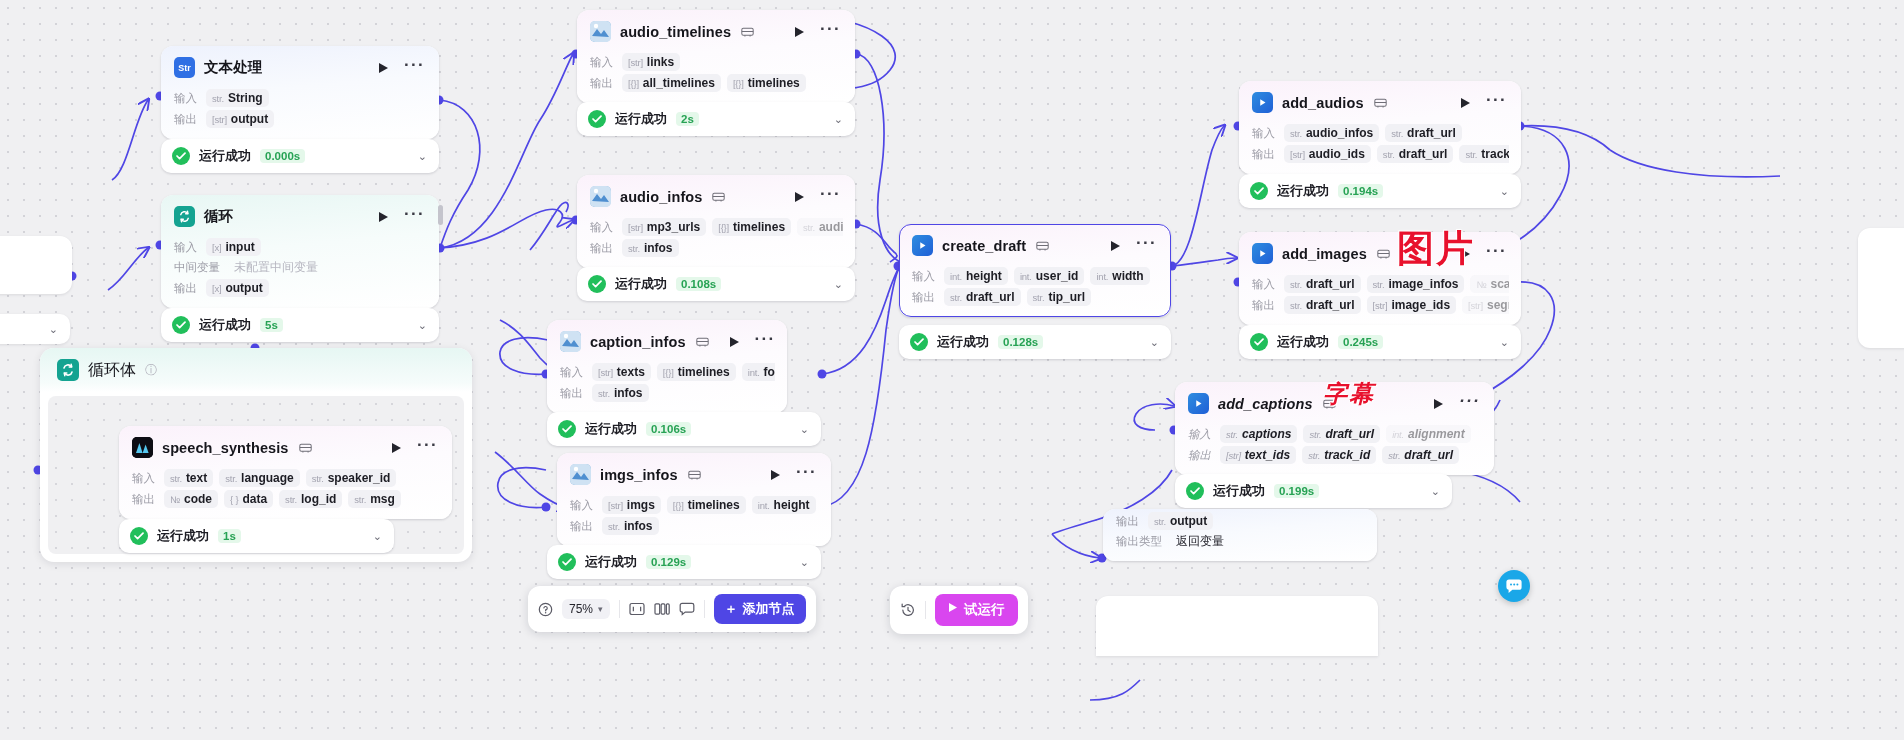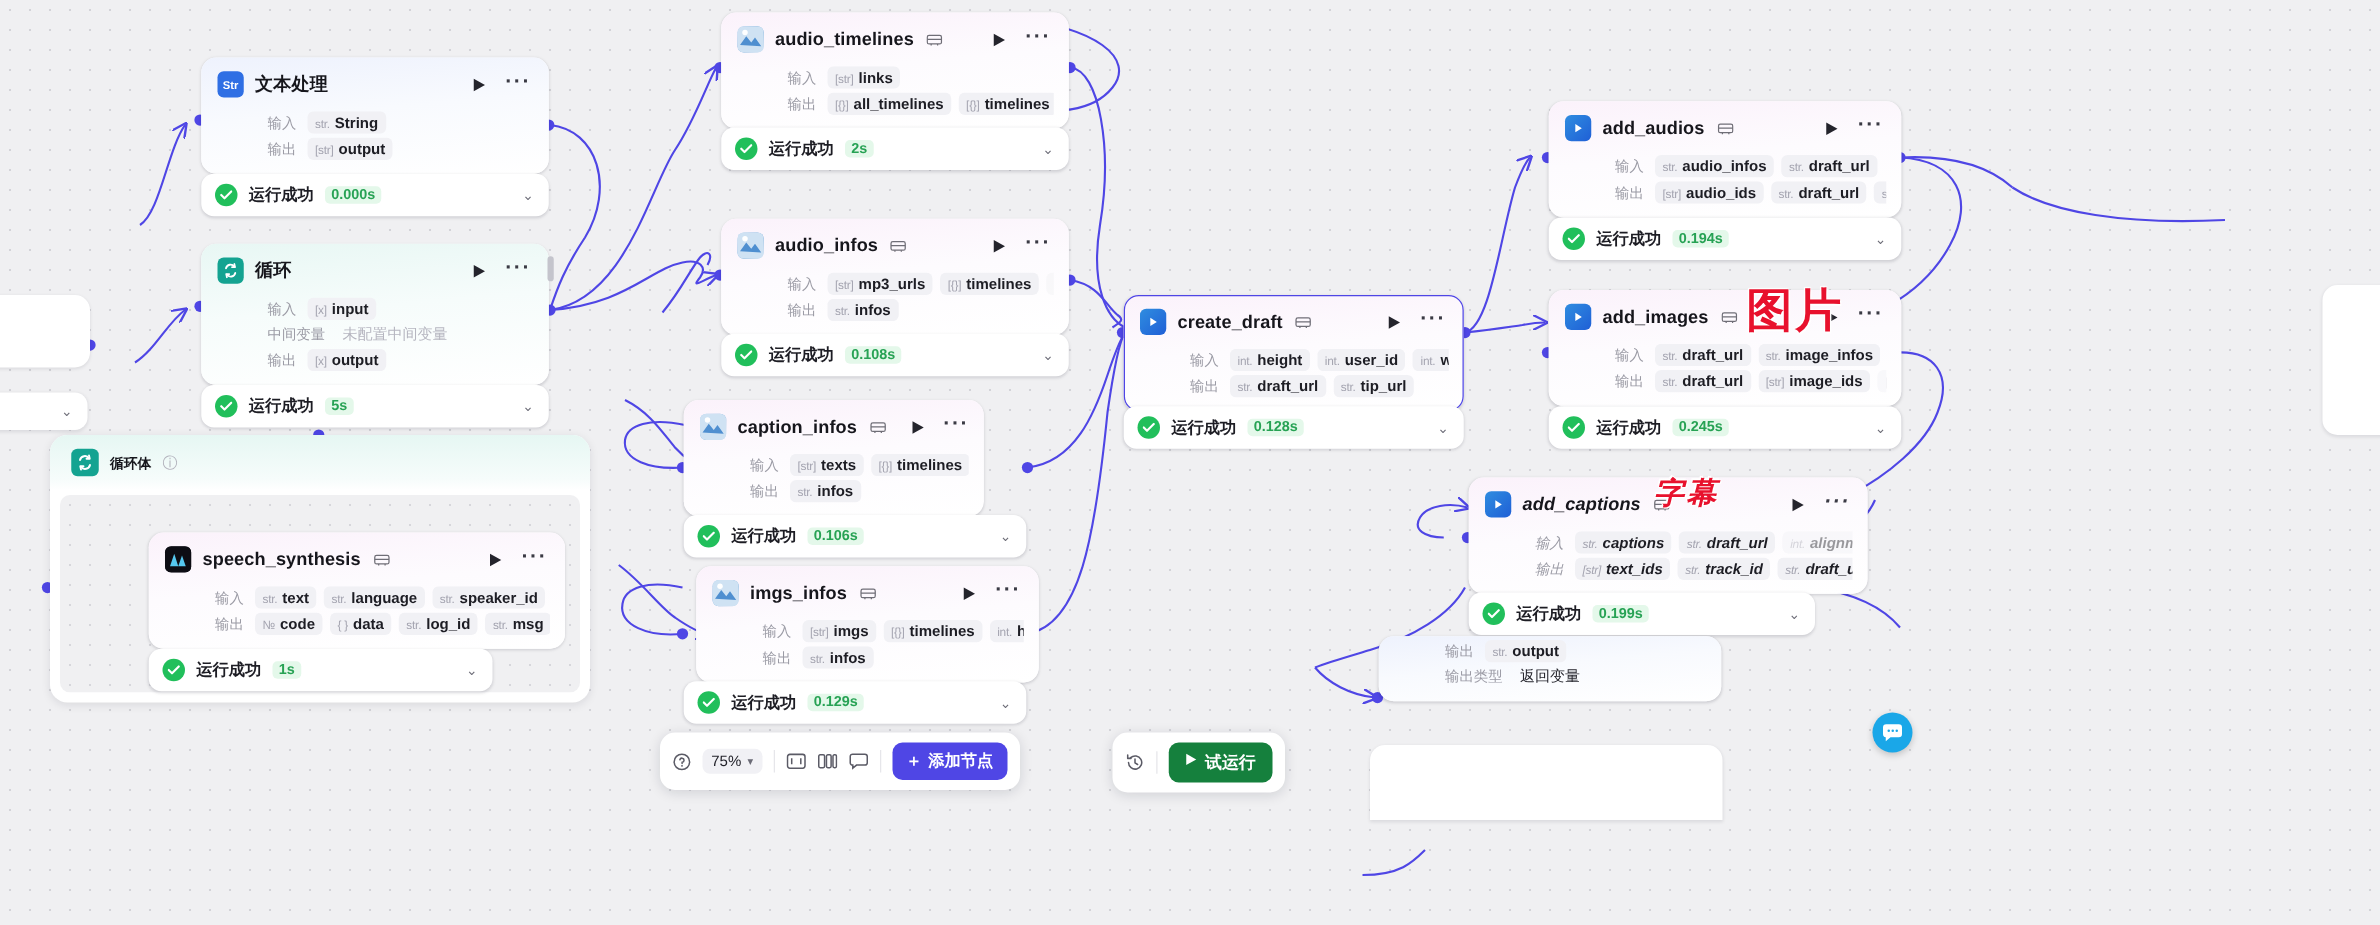--- a/index.html
+++ b/index.html
@@ -79,21 +79,21 @@
     width: 15px; height: 15px; flex: 0 0 auto;
     display: flex; align-items: center; justify-content: center;
   }
   .run-btn svg { display: block; }
   .dots {
     color: #3a3a44; font-size: 17px; line-height: 8px;
     letter-spacing: 1.3px; padding: 0 2px 6px 4px; flex: 0 0 auto;
     font-weight: 700;
   }
 
-  .node-body { padding: 0 12px 11px 13px; margin-left: 40px; }
+  .node-body { padding: 0 12px 11px 13px; }
   .io-row {
     display: flex; align-items: center; gap: 6px;
     margin-top: 3px;
     white-space: nowrap;
     overflow: hidden;
   }
   .io-label {
     font-size: 11.5px; color: #9b9ba5; flex: 0 0 auto;
     min-width: 26px;
   }
@@ -144,21 +144,21 @@
     background: #fff;
     border-radius: 14px;
     box-shadow: 0 2px 8px rgba(16,24,40,.10);
     overflow: hidden;
   }
   .loop-header {
     display: flex; align-items: center; gap: 9px;
     padding: 11px 0 11px 17px;
     background: linear-gradient(180deg,#e6f7f3,#f6fcfb 80%, #ffffff);
   }
-  .loop-title { font-size: 11px; font-weight: 700; color: #16161c; }
+  .loop-title { font-size: 16px; font-weight: 400; color: #16161c; }
   .info-ic { color: #b2b2bc; font-size: 12px; }
   .loop-inner {
     position: absolute;
     left: 8px; right: 8px; top: 48px; bottom: 8px;
     background: #f0f0f2;
     background-image: radial-gradient(circle, #d6d6db 1.1px, transparent 1.2px);
     background-size: 16px 16px;
     border-radius: 8px;
   }
 
@@ -192,21 +192,21 @@
     display: flex; align-items: center; gap: 5px; font-weight: 500;
   }
   .divider { width: 1px; height: 18px; background: #e6e6ea; }
   .add-node-btn {
     background: #4f46e5; color: #fff; border-radius: 8px;
     padding: 6px 11px; font-size: 13px; font-weight: 600;
     display: flex; align-items: center; gap: 5px;
     white-space: nowrap;
   }
   .run-all-btn {
-    background: #15803d; color: #fff; border-radius: 8px;
+    background: #d946ef; color: #fff; border-radius: 8px;
     padding: 7px 13px; font-size: 13.5px; font-weight: 600;
     display: flex; align-items: flex-start; gap: 6px;
     white-space: nowrap;
   }
 
   
   .edge-card {
     position: absolute; background: #fff;
     box-shadow: 0 1px 3px rgba(16,24,40,.10);
   }
@@ -656,21 +656,21 @@
       <svg width="10" height="8" viewBox="0 0 10 8">
           <path d="M1 4 L3.6 6.6 L9 1.2" fill="none" stroke="#fff" stroke-width="1.7" stroke-linecap="round" stroke-linejoin="round"></path>
         </svg>
     </span>
     <span class="status-text">运行成功</span>
     <span class="pill">0.129s</span>
     <span class="head-spacer"></span>
     <span class="chev">⌄</span>
   </div>
 
-  <div class="node" style="left:899px; top:236px; width:272px;">
+  <div class="node" style="left:899px; top:224px; width:272px;">
     <div class="node-card plugin selected">
       <div class="node-head">
         <span class="node-icon ic-play">
           <svg width="13" height="13" viewBox="0 0 14 14">
               <path d="M4.6 3.4 L10.2 7 L4.6 10.6 Z" fill="#fff"></path>
             </svg>
         </span>
         <span class="node-title">create_draft</span>
         <svg class="title-badge" viewBox="0 0 14 12">
             <rect x="0.8" y="2.5" width="12.4" height="7.5" rx="1.6" fill="none" stroke="#3a3a44" stroke-width="1.1"></rect>

